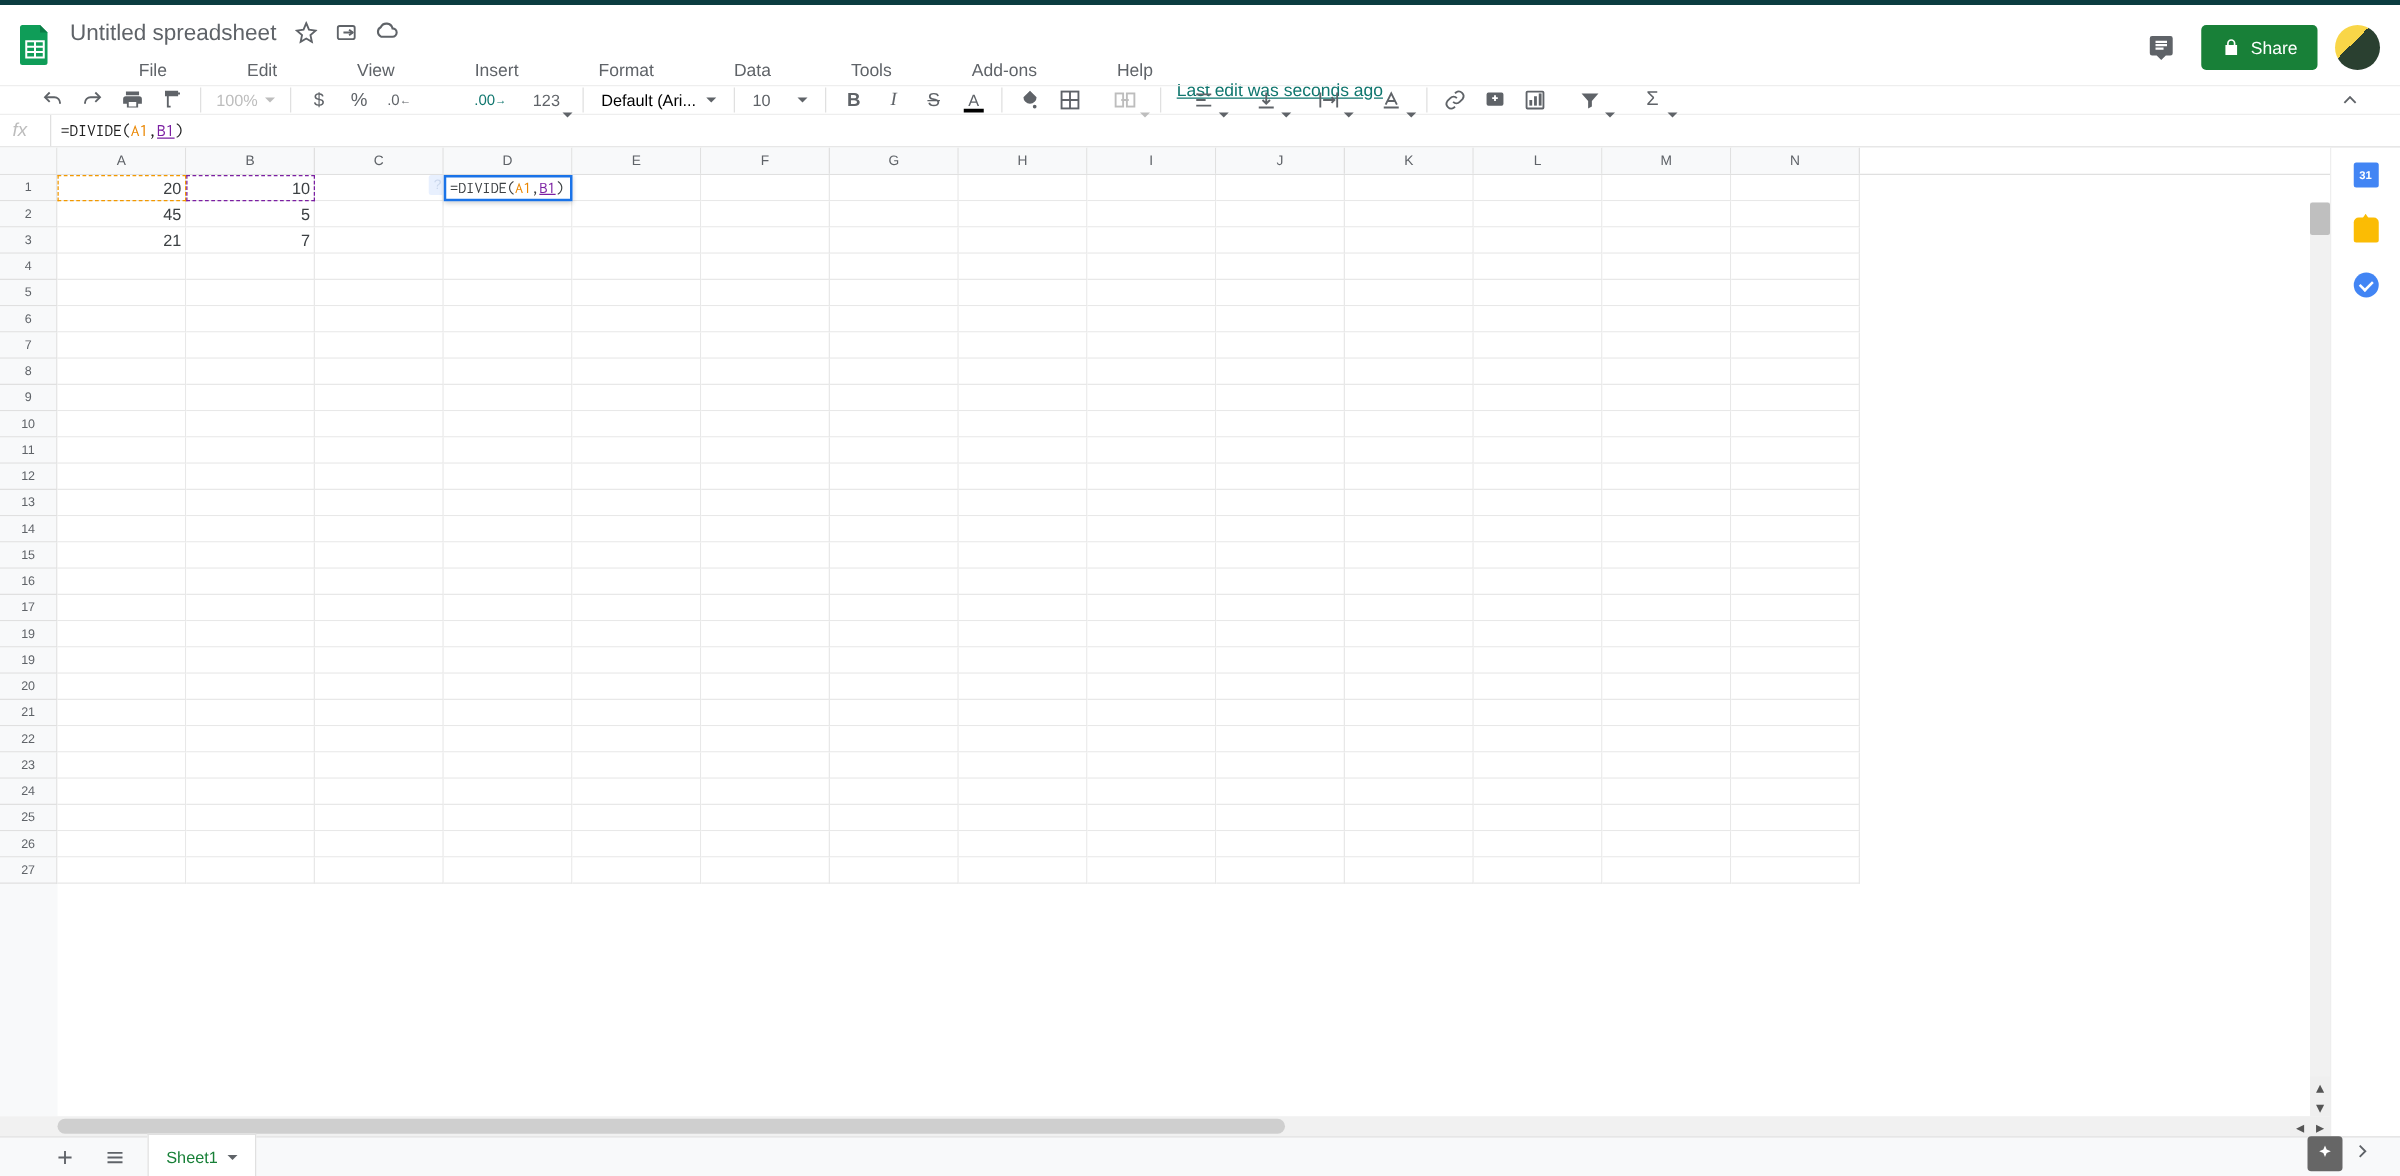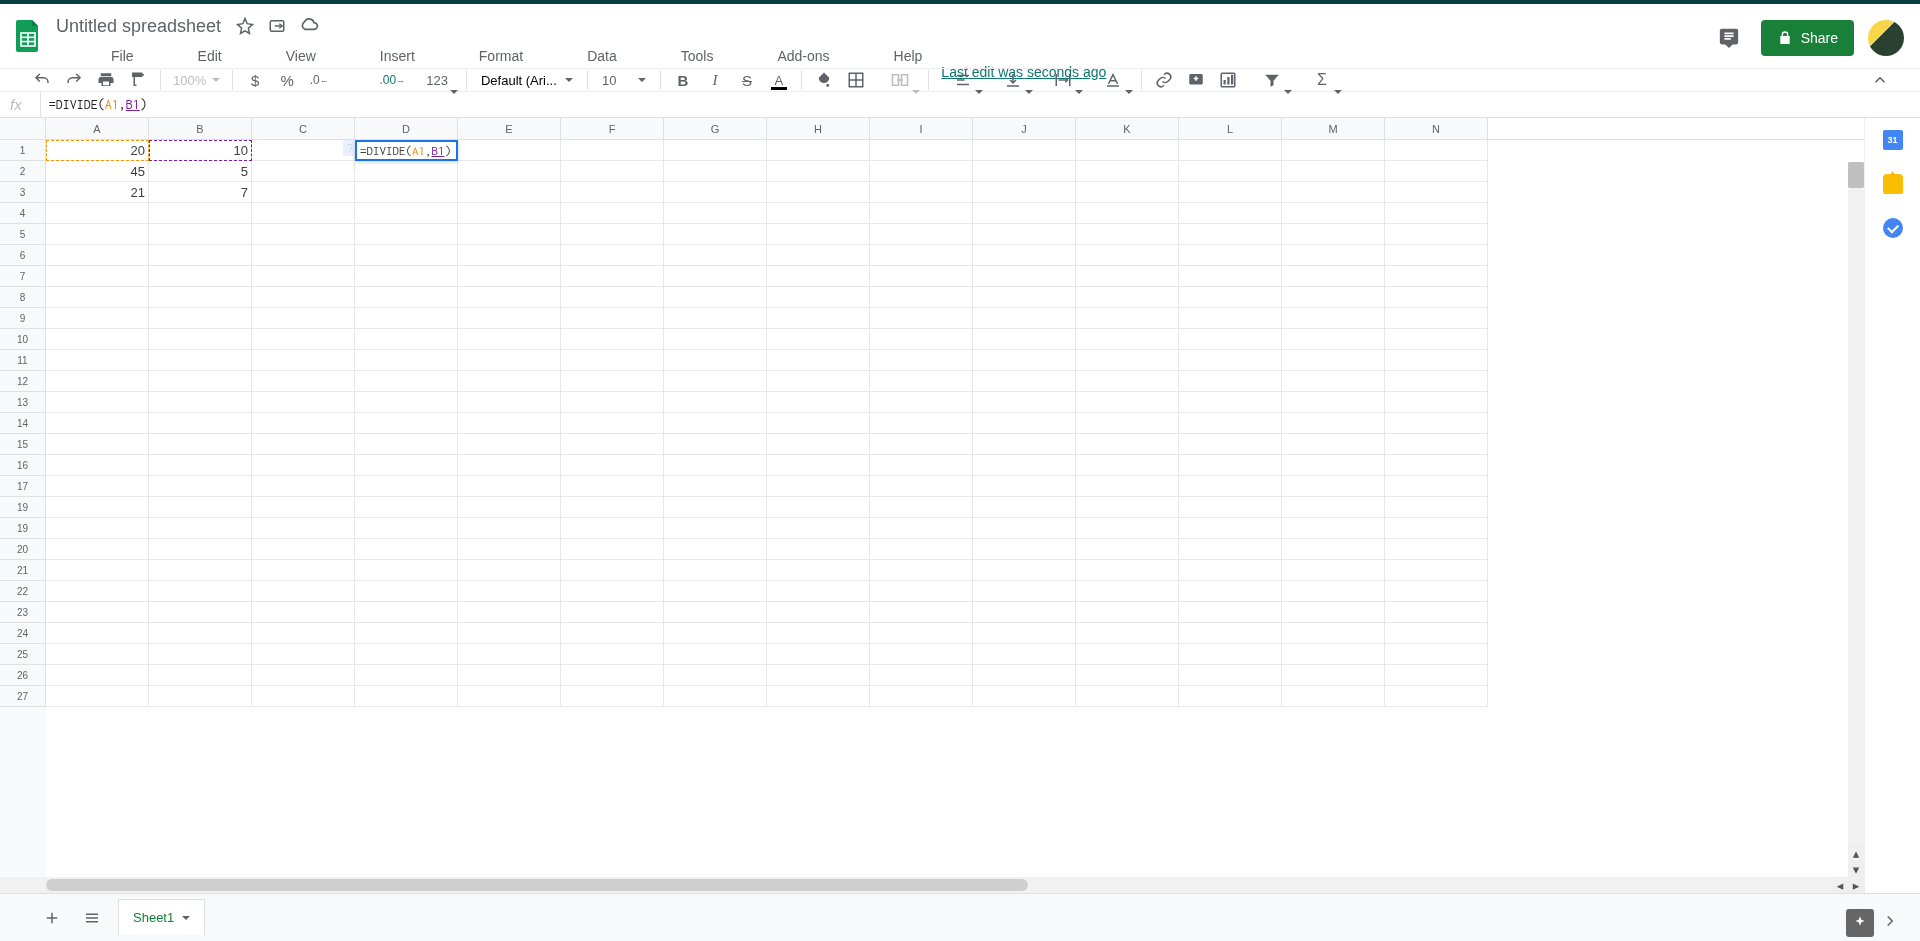--- a/index.html
+++ b/index.html
@@ -88,21 +88,21 @@
 .sp-icon { width:20px; height:20px; cursor:pointer; border-radius:2px; }
 .sp-calendar { background:#4285f4; position:relative; }
 .sp-calendar::after { content:"31"; color:#fff; font-size:9px; position:absolute; top:50%; left:50%; transform:translate(-50%,-46%); font-weight:bold; }
 .sp-keep { background:#fbbc04; border-radius:4px 4px 2px 2px; position:relative; }
 .sp-keep::before { content:""; position:absolute; top:-3px; left:50%; transform:translateX(-50%); width:8px; height:6px; background:#fbbc04; clip-path: polygon(50% 0,100% 100%,0 100%); }
 .sp-tasks { background:#4285f4; border-radius:50%; position:relative; }
 .sp-tasks::after { content:""; position:absolute; left:5px; top:6px; width:8px; height:5px; border-left:2px solid #fff; border-bottom:2px solid #fff; transform:rotate(-45deg); }
 .sp-expand { position:absolute; bottom:8px; right:18px; width:24px; height:24px; display:flex; align-items:center; justify-content:center; color:#5f6368; cursor:pointer; }
 
 
-.tabs-bar { height: 48px; border-top: 1px solid #e0e0e0; display: flex; align-items: center; padding-left: 38px; gap: 12px; background:#f8f9fa; position:relative; }
+.tabs-bar { height: 32px; border-top: 1px solid #e0e0e0; display: flex; align-items: center; padding-left: 38px; gap: 12px; background:#f8f9fa; position:relative; }
 .tab-btn { width:28px; height:28px; display:flex; align-items:center; justify-content:center; color:#5f6368; cursor:pointer; border-radius:3px; }
 .sheet-tab { height: 36px; padding: 0 14px; background:#fff; display:flex; align-items:center; gap:8px; color:#188038; font-size:13px; font-weight:500; border-top:1px solid #e0e0e0; border-left:1px solid #e0e0e0; border-right:1px solid #e0e0e0; margin-top:-1px; cursor:pointer; }
 .explore-btn { position:absolute; right:46px; bottom:4px; width:28px; height:28px; background:#666; border-radius:3px; display:flex; align-items:center; justify-content:center; color:#fff; cursor:pointer; }
 
 svg { display:block; }
 </style>
 </head>
 <body>
 
 <div class="app">

